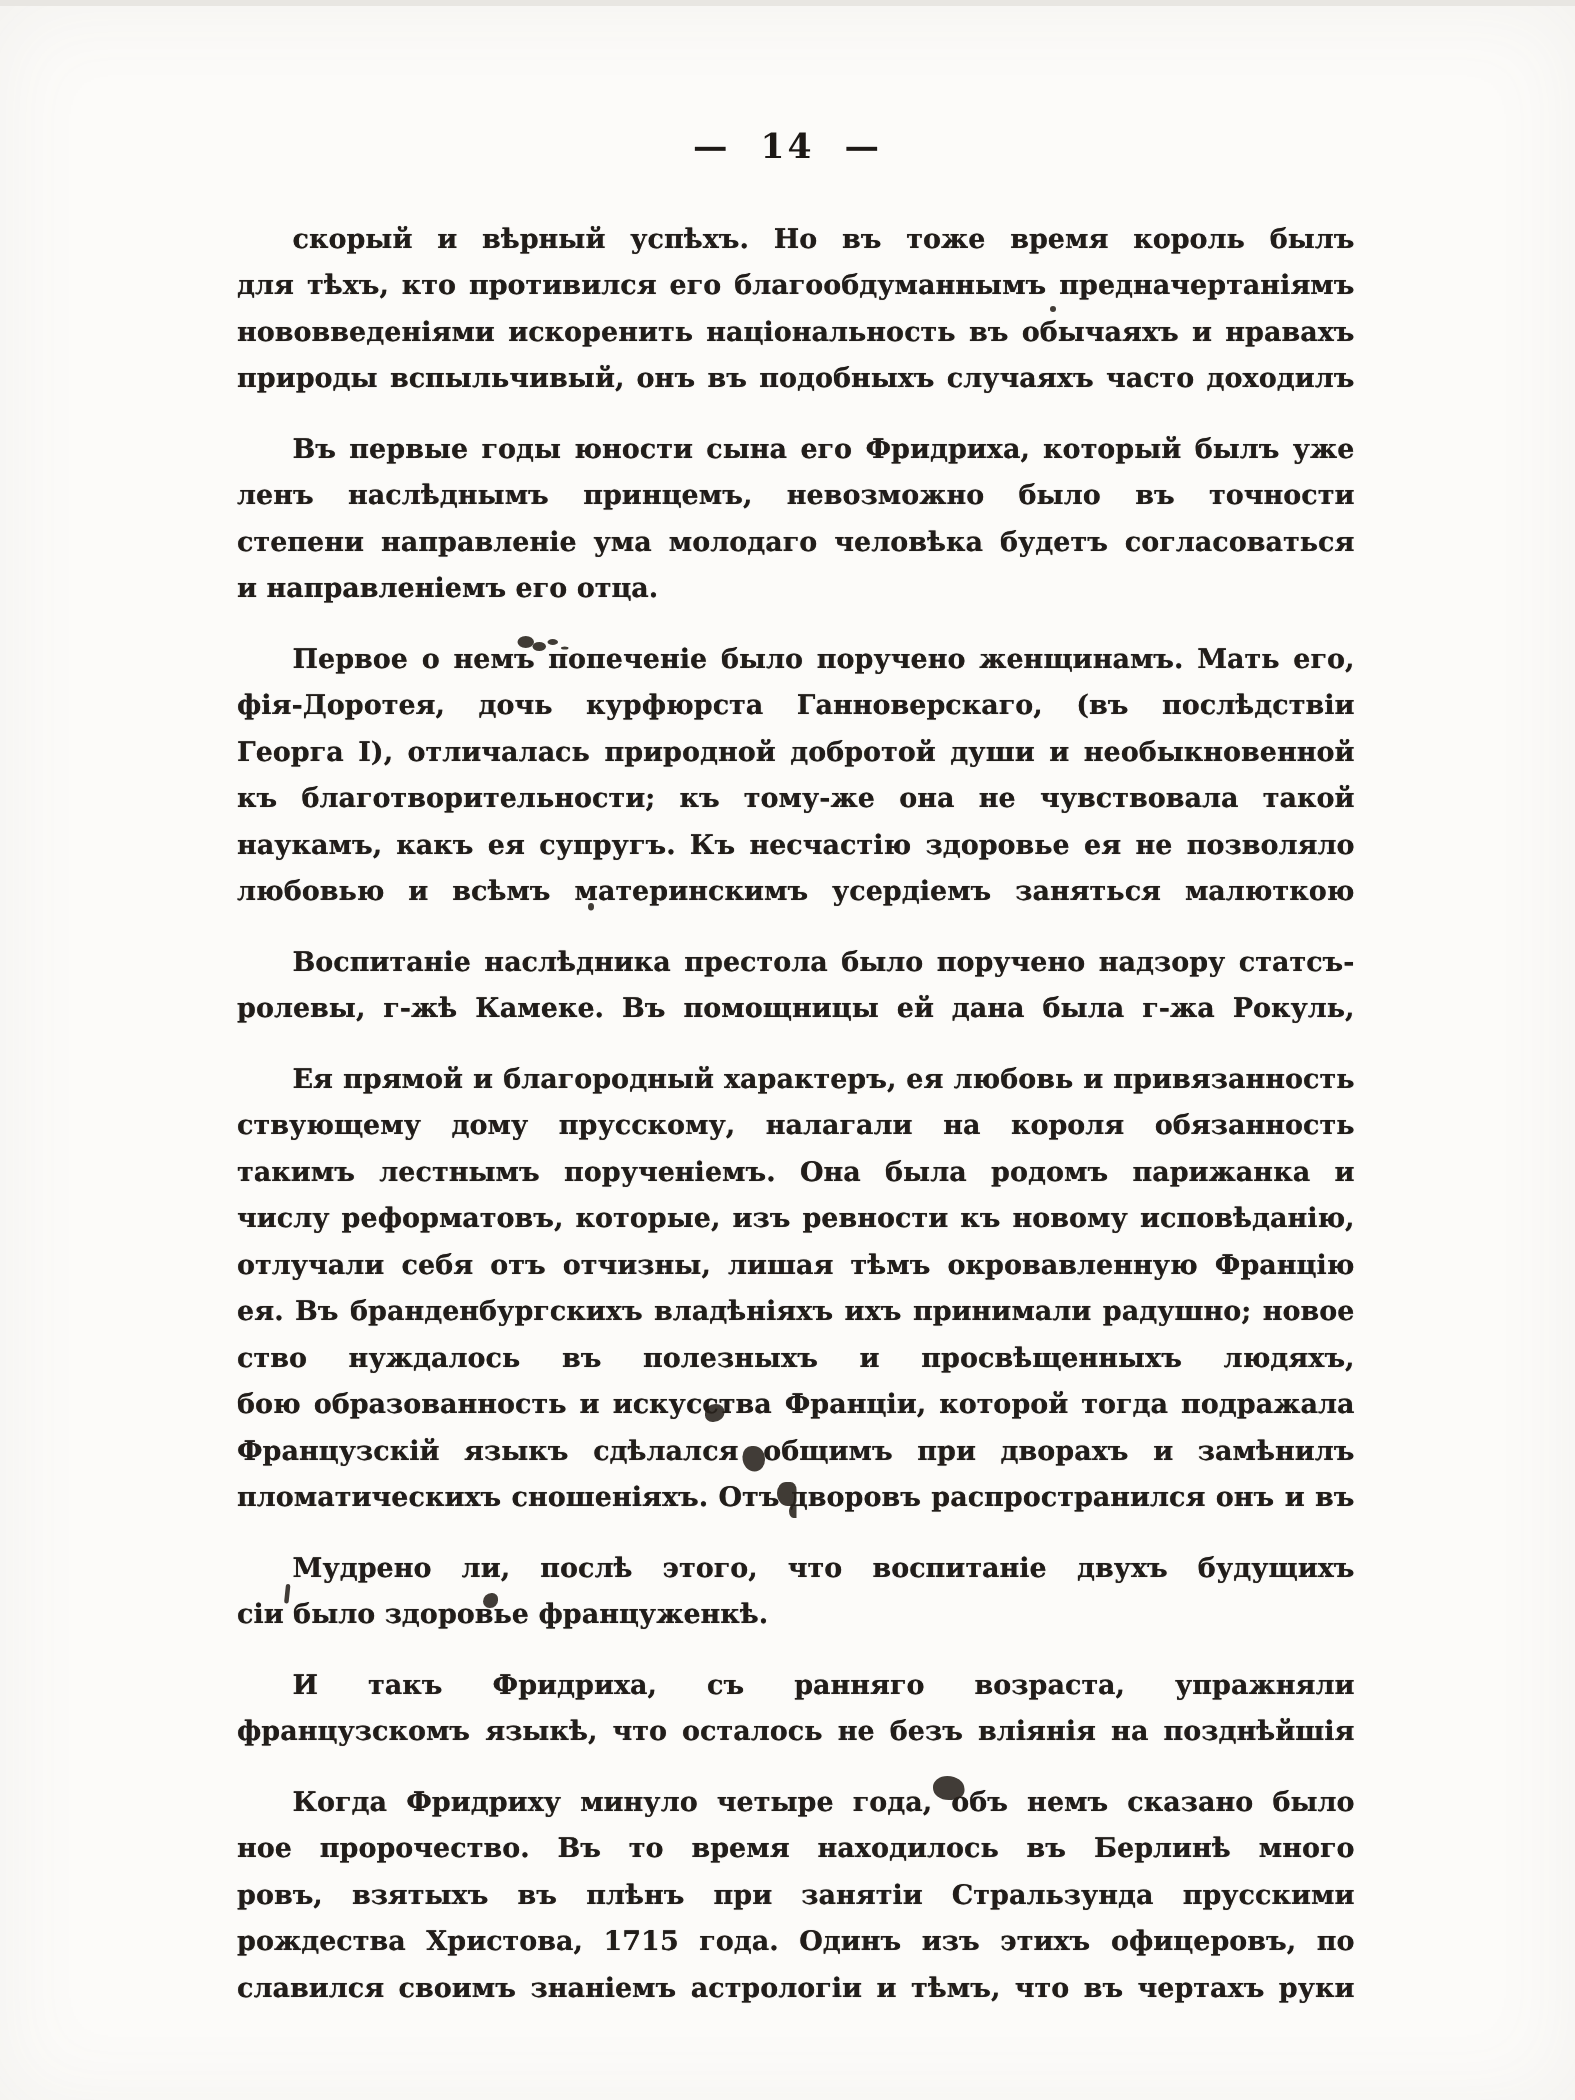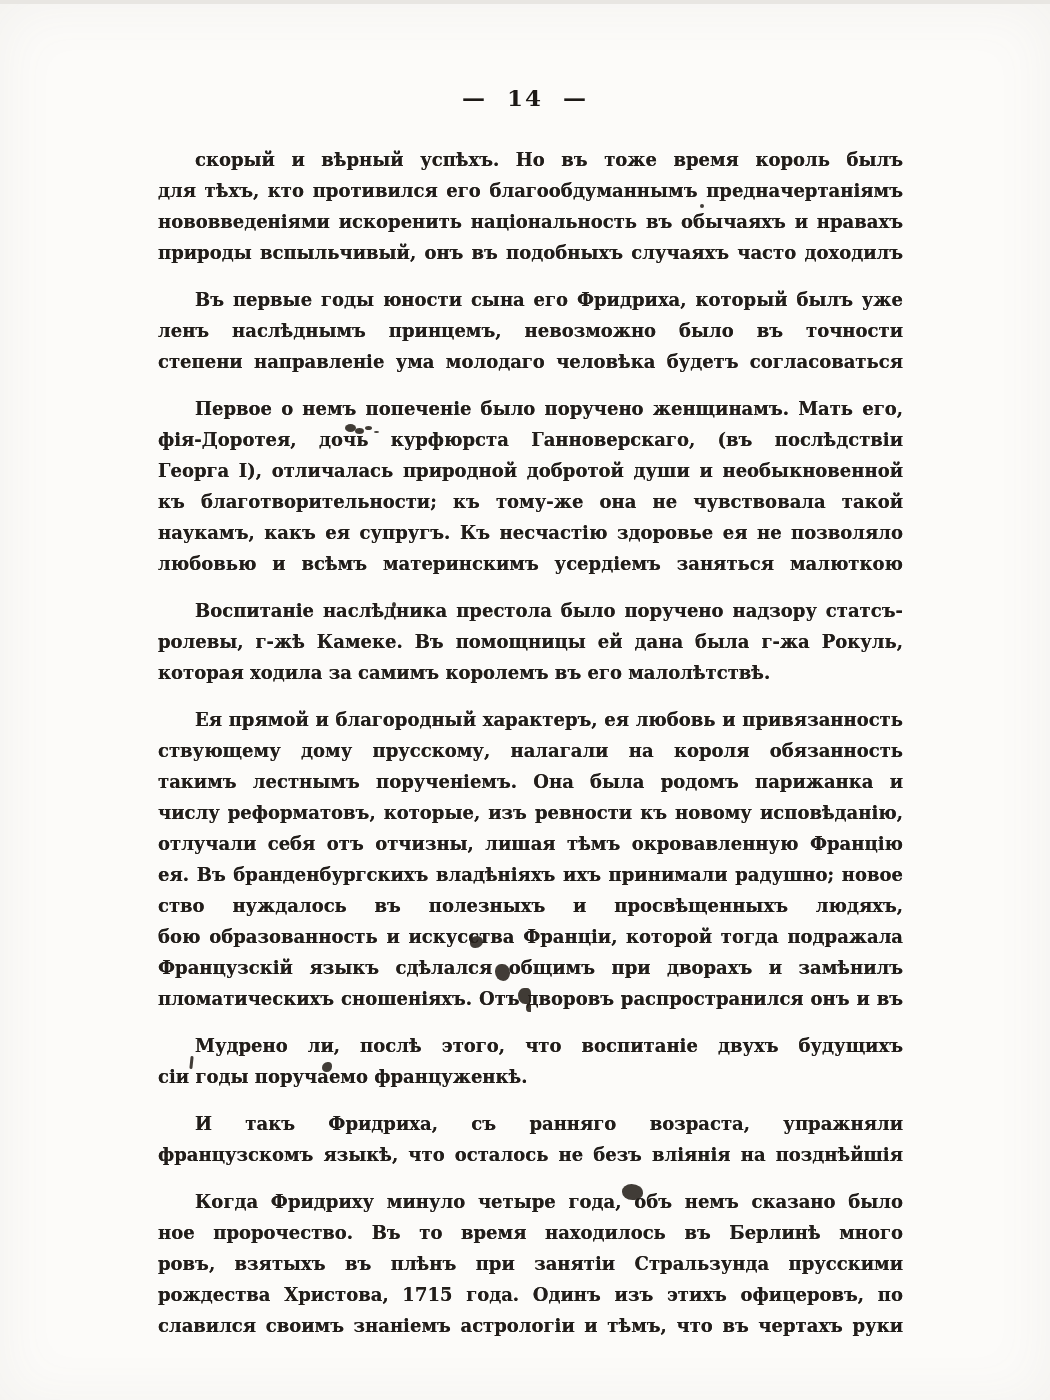--- a/index.html
+++ b/index.html
@@ -81,57 +81,57 @@
       <div class="line">для тѣхъ, кто противился его благообдуманнымъ предначертаніямъ или хотѣлъ</div>
       <div class="line">нововведеніями искоренить національность въ обычаяхъ и нравахъ народа. Отъ</div>
       <div class="line">природы вспыльчивый, онъ въ подобныхъ случаяхъ часто доходилъ до забвенія</div>
     <p></p>
 
     <p class="paragraph">
       </p>
       <div class="line first">Въ первые годы юности сына его Фридриха, который былъ уже объяв-</div>
       <div class="line">ленъ наслѣднымъ принцемъ, невозможно было въ точности опредѣлить въ какой</div>
       <div class="line">степени направленіе ума молодаго человѣка будетъ согласоваться съ мнѣніями</div>
+      <div class="line end">и направленіемъ его отца.</div>
     <p></p>
 
     <p class="paragraph">
       </p>
       <div class="line first">Первое о немъ попеченіе было поручено женщинамъ. Мать его, королева Со-</div>
       <div class="line">фія-Доротея, дочь курфюрста Ганноверскаго, (въ послѣдствіи короля англійскаго</div>
       <div class="line">Георга I), отличалась природной добротой души и необыкновенной склонностью</div>
       <div class="line">къ благотворительности; къ тому-же она не чувствовала такой антипатіи къ</div>
       <div class="line">наукамъ, какъ ея супругъ. Къ несчастію здоровье ея не позволяло ей съ полной</div>
       <div class="line end">любовью и всѣмъ материнскимъ усердіемъ заняться малюткою Фридрихомъ.</div>
     <p></p>
 
     <p class="paragraph">
       </p>
       <div class="line first">Воспитаніе наслѣдника престола было поручено надзору статсъ-дамы ко-</div>
       <div class="line">ролевы, г-жѣ Камеке. Въ помощницы ей дана была г-жа Рокуль, старушка,</div>
-      <div class="line end">которая ходила за самимъ королемъ въ его малолѣтствѣ.</div>
     <p></p>
 
     <p class="paragraph">
       </p>
       <div class="line first">Ея прямой и благородный характеръ, ея любовь и привязанность къ цар-</div>
       <div class="line">ствующему дому прусскому, налагали на короля обязанность почтить ее снова</div>
       <div class="line">такимъ лестнымъ порученіемъ. Она была родомъ парижанка и принадлежала къ</div>
       <div class="line">числу реформатовъ, которые, изъ ревности къ новому исповѣданію, добровольно</div>
       <div class="line">отлучали себя отъ отчизны, лишая тѣмъ окровавленную Францію лучшихъ силъ</div>
       <div class="line">ея. Въ бранденбургскихъ владѣніяхъ ихъ принимали радушно; новое государ-</div>
       <div class="line">ство нуждалось въ полезныхъ и просвѣщенныхъ людяхъ, приносившихъ съ со-</div>
       <div class="line">бою образованность и искусства Франціи, которой тогда подражала вся Европа.</div>
       <div class="line">Французскій языкъ сдѣлался общимъ при дворахъ и замѣнилъ латинскій въ ди-</div>
       <div class="line">пломатическихъ сношеніяхъ. Отъ дворовъ распространился онъ и въ образован-</div>
     <p></p>
 
     <p class="paragraph">
       </p>
       <div class="line first">Мудрено ли, послѣ этого, что воспитаніе двухъ будущихъ государей Прус-</div>
-      <div class="line end">сіи годы поручаемо француженкѣ.</div>
+      <div class="line end">сіи было здоровье француженкѣ.</div>
     <p></p>
 
     <p class="paragraph">
       </p>
       <div class="line first">И такъ Фридриха, съ ранняго возраста, упражняли преимущественно во</div>
       <div class="line">французскомъ языкѣ, что осталось не безъ вліянія на позднѣйшія эпохи его жизни.</div>
     <p></p>
 
     <p class="paragraph">
       </p>

